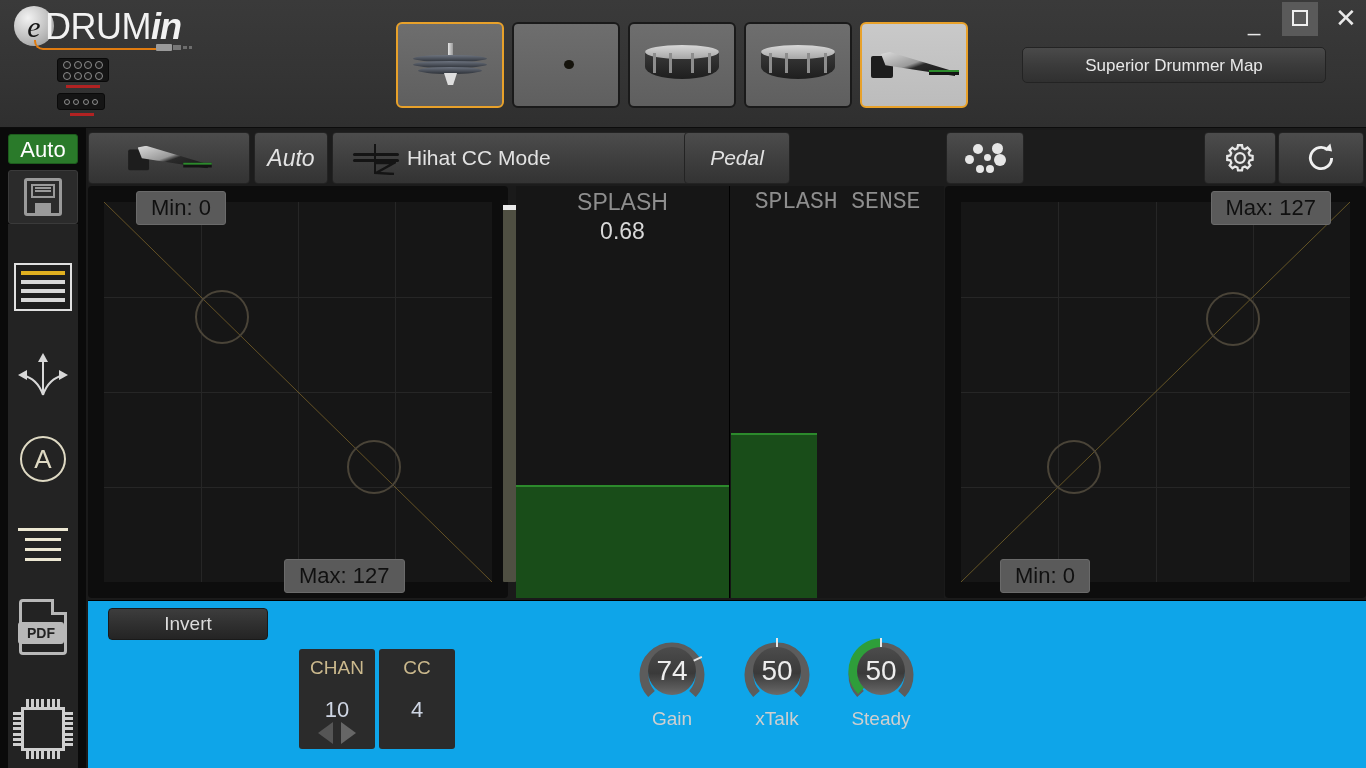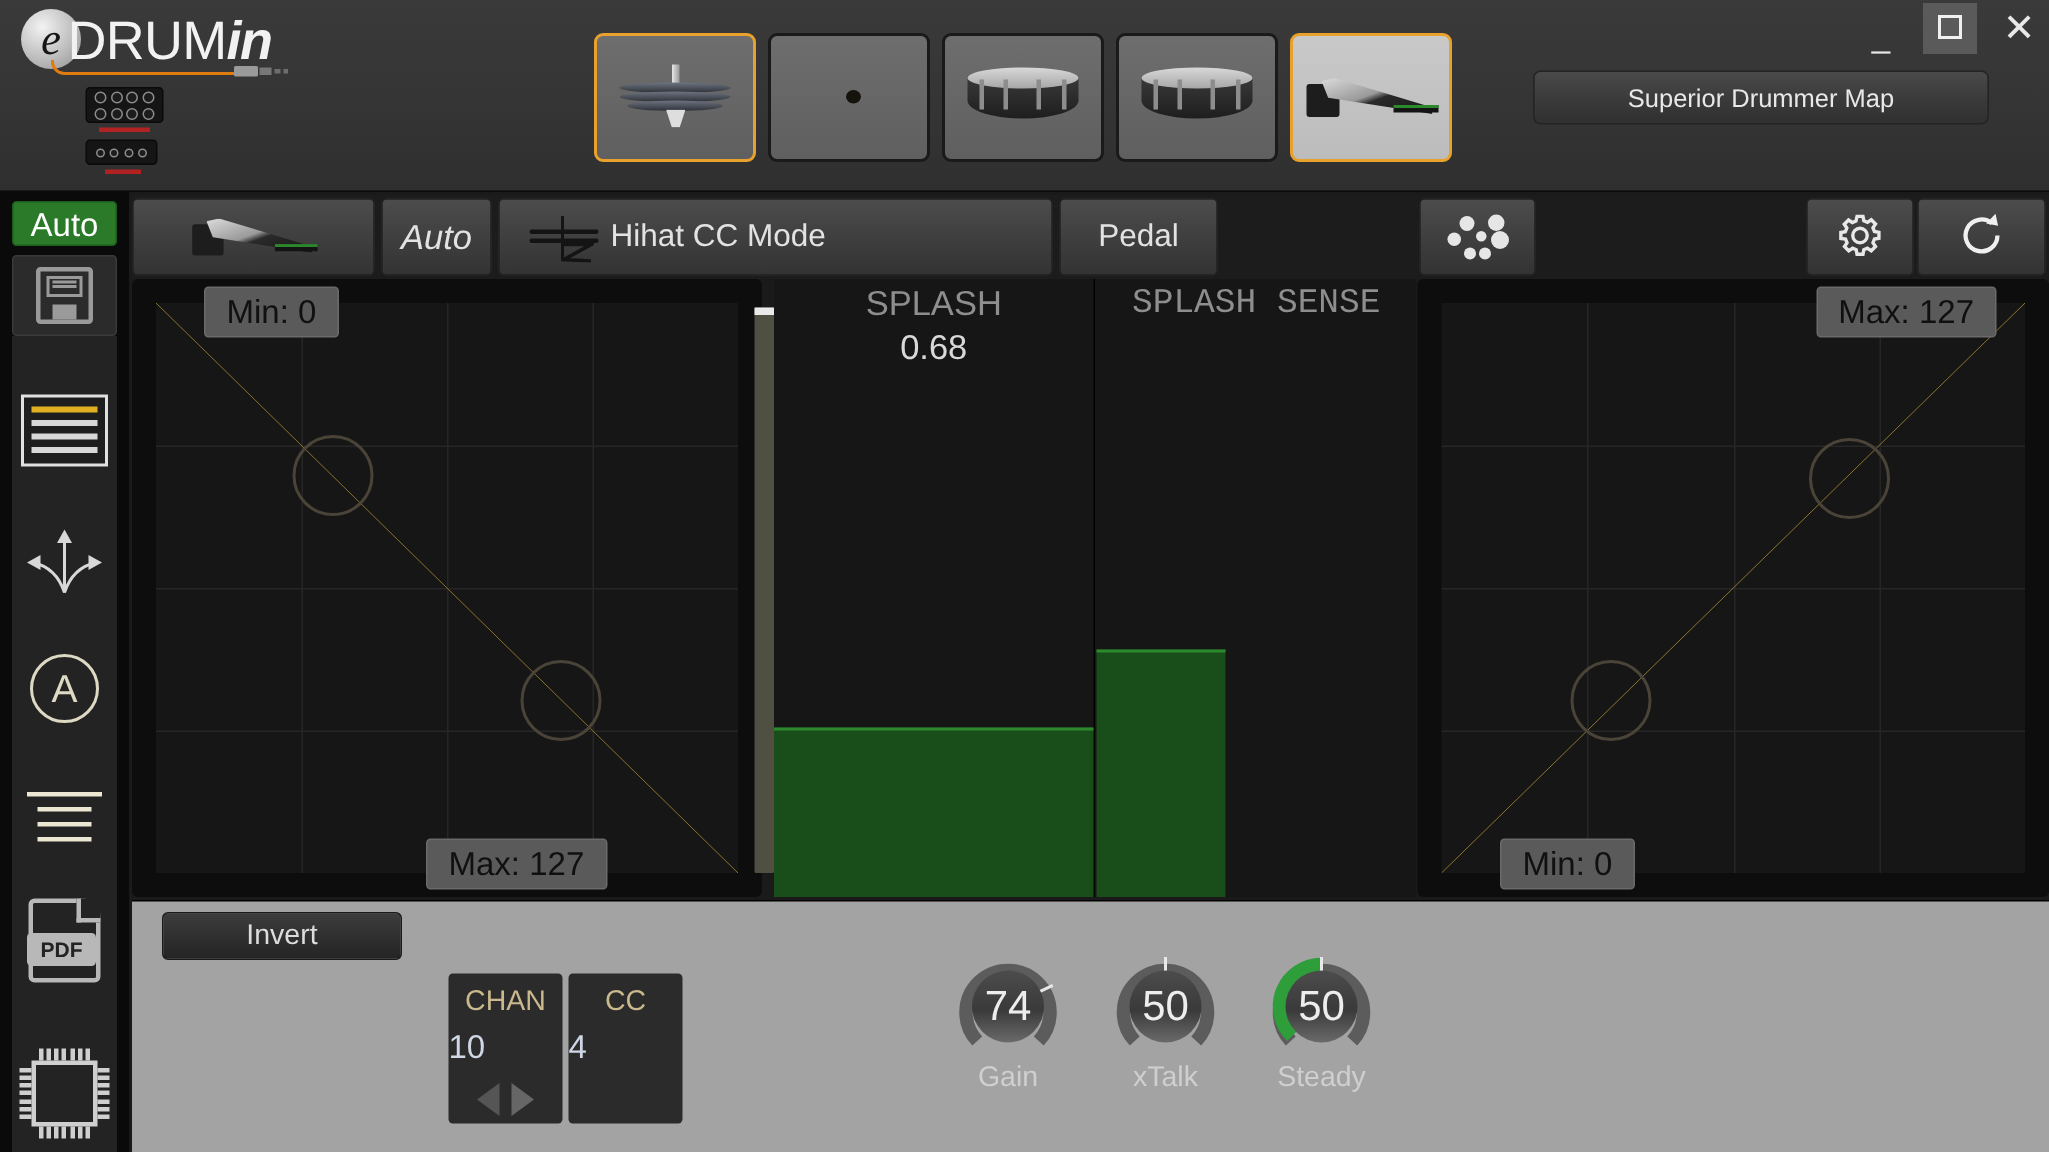--- a/index.html
+++ b/index.html
@@ -169,21 +169,21 @@
   .toolbar { position:absolute; left:88px; top:130px; width:1278px; height:56px; background:#1c1c1c; }
   .tb {
     position:absolute; top:2px; height:52px; border-radius:4px;
     background:linear-gradient(180deg,#4c4c4c 0%,#3e3e3e 55%,#333333 100%);
     border:1px solid #232323;
     color:#e2e2e2; font-size:21px; line-height:50px; text-align:center;
   }
   .tb-pedalimg { left:0px; width:162px; }
   .tb-auto { left:166px; width:74px; font-style:italic; font-size:23px; }
   .tb-cc { left:244px; width:370px; text-align:left; padding-left:74px; }
-  .tb-pedal { left:618px; width:106px; }
+  .tb-pedal { left:596px; width:106px;font-style:italic; }
   .tb-cal { left:726px; width:128px; background:linear-gradient(180deg,#55604f 0%,#49544a 55%,#3e4840 100%); }
   .tb-dots { left:858px; width:78px; }
   .tb-gear { left:1116px; width:72px; }
   .tb-ref { left:1190px; width:86px; }
 
   .tb-pedalimg .pedal { transform:translate(-50%,-50%) scale(.95); }
   .hh-icon { position:absolute; left:20px; top:11px; width:46px; height:32px; }
   .hh-icon .ln { position:absolute; left:0; height:3px; background:#141414; border-radius:2px; }
   .hh-icon .ln.a { top:9px; width:46px; }
   .hh-icon .ln.b { top:15px; width:46px; }
@@ -215,30 +215,30 @@
 
   .meters { position:absolute; left:516px; top:186px; width:428px; height:412px; background:#161616; }
   .meter { position:absolute; top:0; bottom:0; }
   .m-travel { left:0; width:214px; border-right:1px solid #000; }
   .m-splash { left:215px; width:213px;font-family:Liberation Mono, monospace; }
   .m-title { position:absolute; left:0; right:0; top:3px; text-align:center; font-size:23px; color:#8e8e8e; }
   .m-val { position:absolute; left:0; right:0; top:32px; text-align:center; font-size:23px; color:#d8d8d8; }
   .bar { position:absolute; bottom:0; background:#194d19; border-top:2px solid #2c8a2c; }
 
   
-  .bottom { position:absolute; left:88px; top:600px; width:1278px; height:168px; background:#a3a3a3;
+  .bottom { position:absolute; left:88px; top:600px; width:1278px; height:168px; background:#0ea5e9;
             border-top:1px solid #000; }
   .invert {
     position:absolute; left:20px; top:7px; width:160px; height:32px; border-radius:4px;
     background:linear-gradient(180deg,#3d3d3d 0%,#303030 50%,#242424 100%);
     border:1px solid #1a1a1a; color:#dcdcdc; font-size:19px; line-height:30px; text-align:center;
   }
   .numbox { position:absolute; top:48px; background:#2b2b2b; border-radius:3px; }
   .numbox .cap { position:absolute; left:0; right:0; top:8px; text-align:center; font-size:19px; color:#cbb98d; }
-  .numbox .val { position:absolute; left:0; right:0; top:36px; font-size:22px; color:#cfd6e4; }
+  .numbox .val { position:absolute; left:0; right:0; top:48px; text-align:center; font-size:22px; color:#cfd6e4; }
   .nb-chan { left:211px; width:76px; height:100px; }
   .nb-cc   { left:291px; width:76px; height:100px; }
   .arrows { position:absolute; left:0; right:0; bottom:5px; display:flex; justify-content:center; gap:8px; }
   .tri { width:0;height:0;border-top:11px solid transparent;border-bottom:11px solid transparent; }
   .tri.l { border-right:15px solid #555; }
   .tri.r { border-left:15px solid #666; }
 
   .knob { position:absolute; top:638px; width:66px; }
   .knob .ring { position:relative; width:66px; height:66px; }
   .knob .ring svg { position:absolute; left:0; top:0; }

